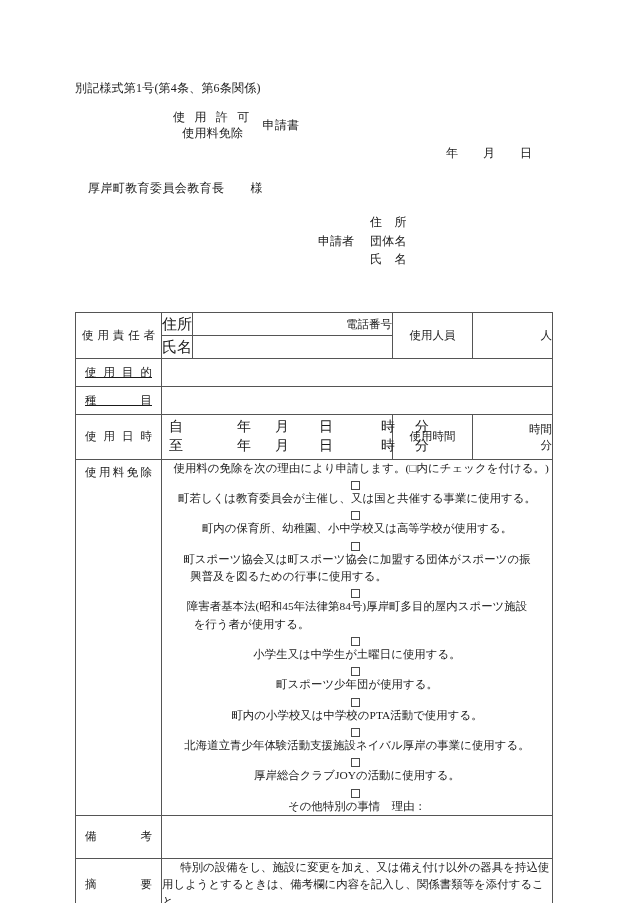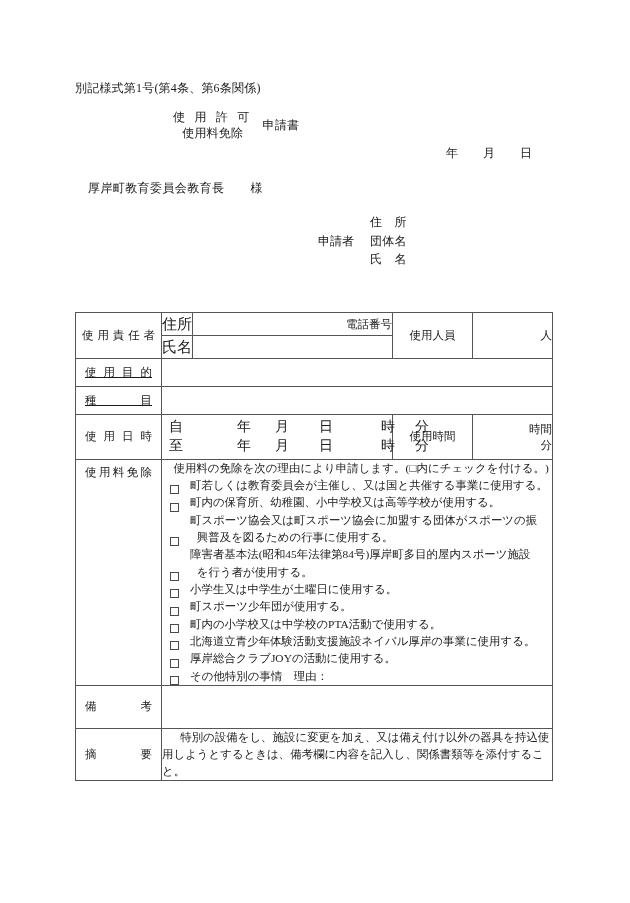--- a/index.html
+++ b/index.html
@@ -201,21 +201,22 @@
     line-height: 1.52;
     font-size: 11.4px;
   }
   .exempt-intro {
     text-indent: 1em;
     letter-spacing: 0.1px;
     white-space: nowrap;
   }
   .chk-row {
     display: flex;
-    align-items: flex-end;
+    align-items: center;
+    flex-direction: column;
   }
   .chk-box {
     flex: 0 0 auto;
     width: 9px;
     height: 9px;
     border: 1px solid #4a4a4a;
     margin: 4px 11px 0 8px;
     background: #fff;
     box-sizing: border-box;
   }

